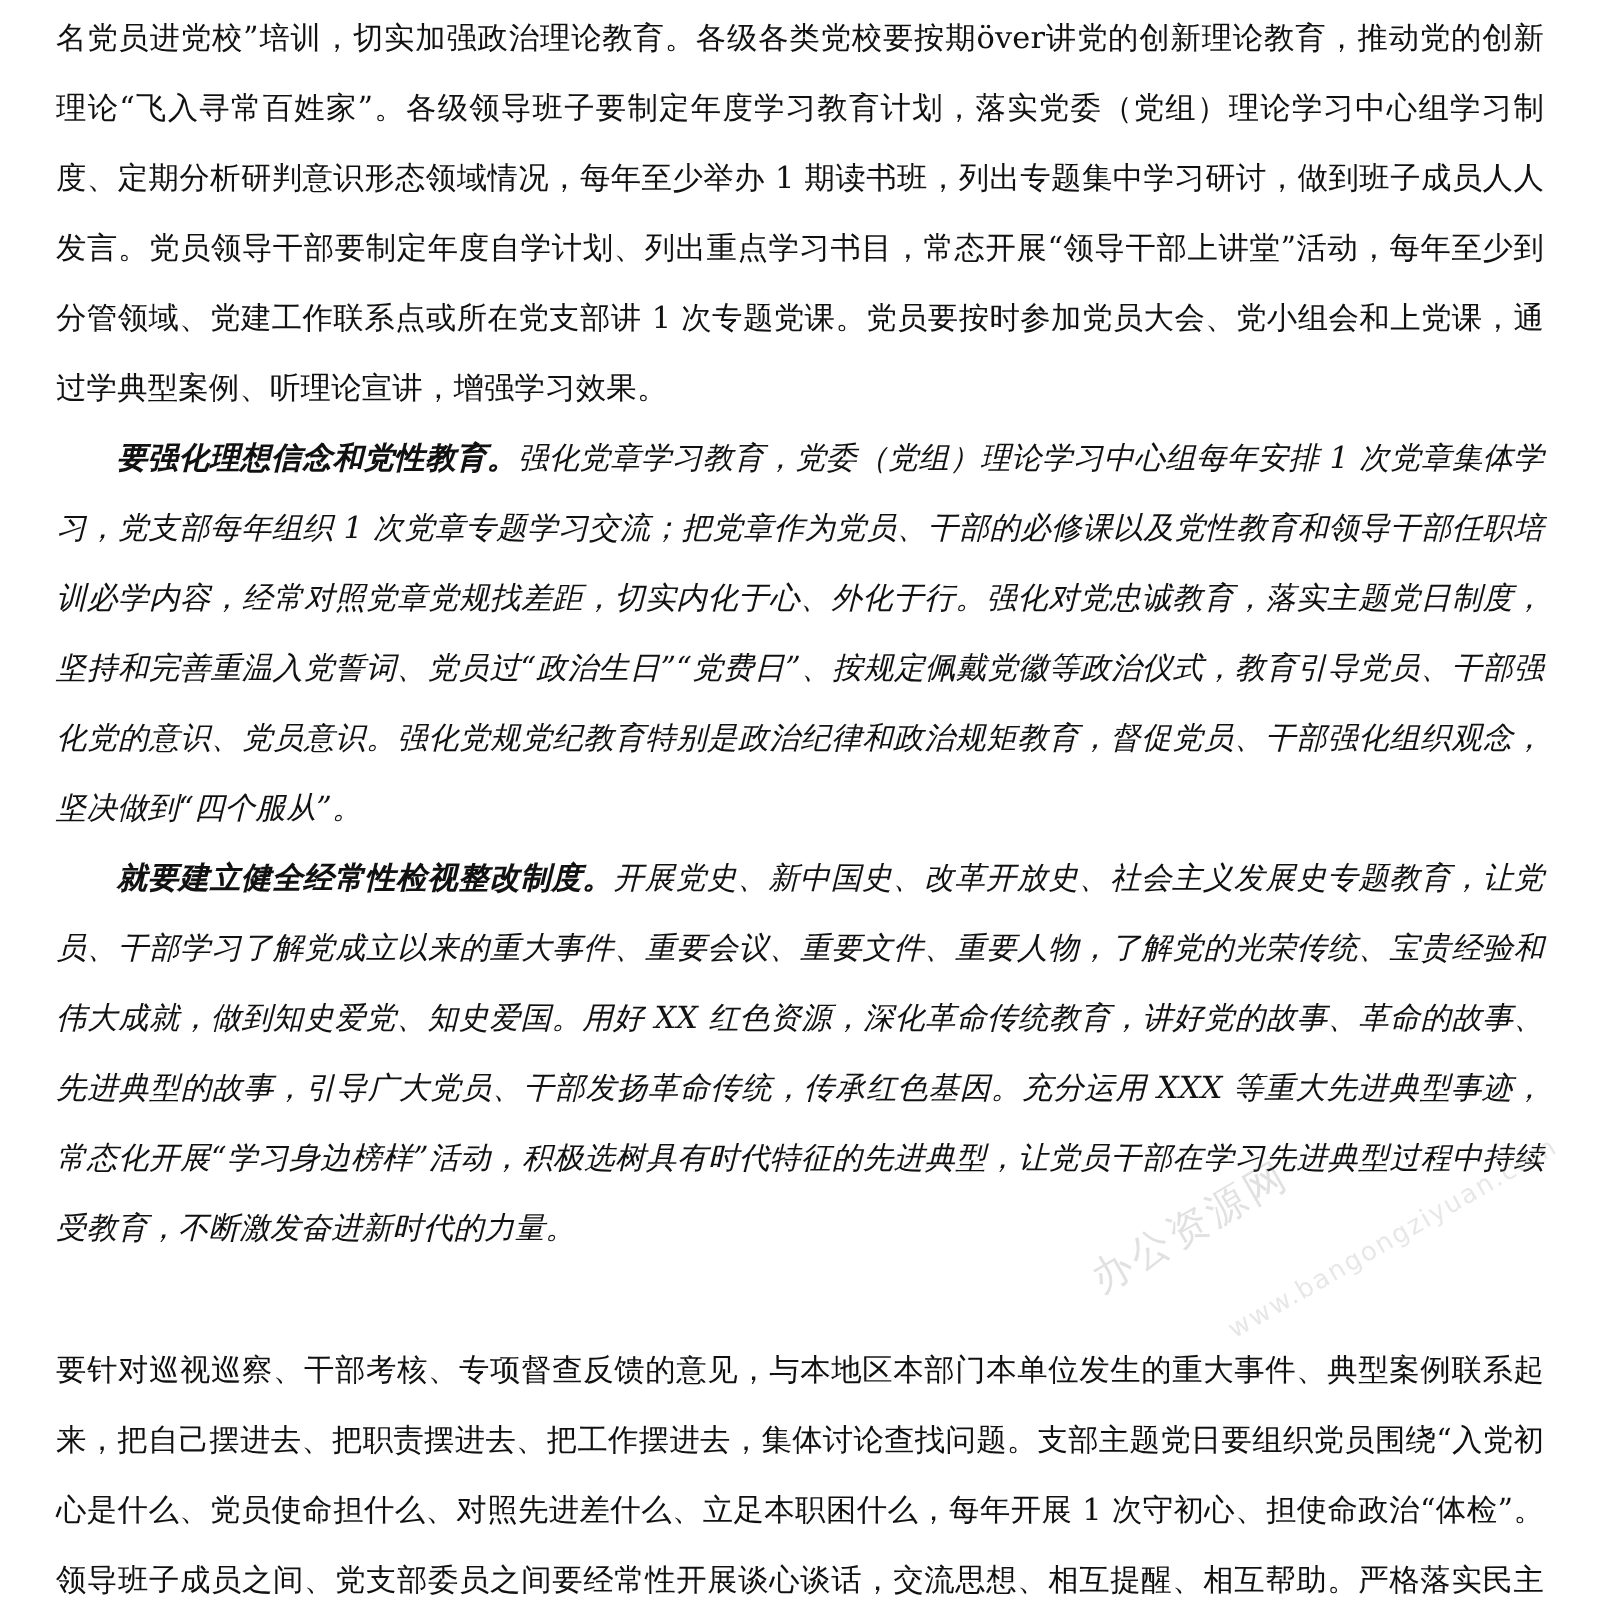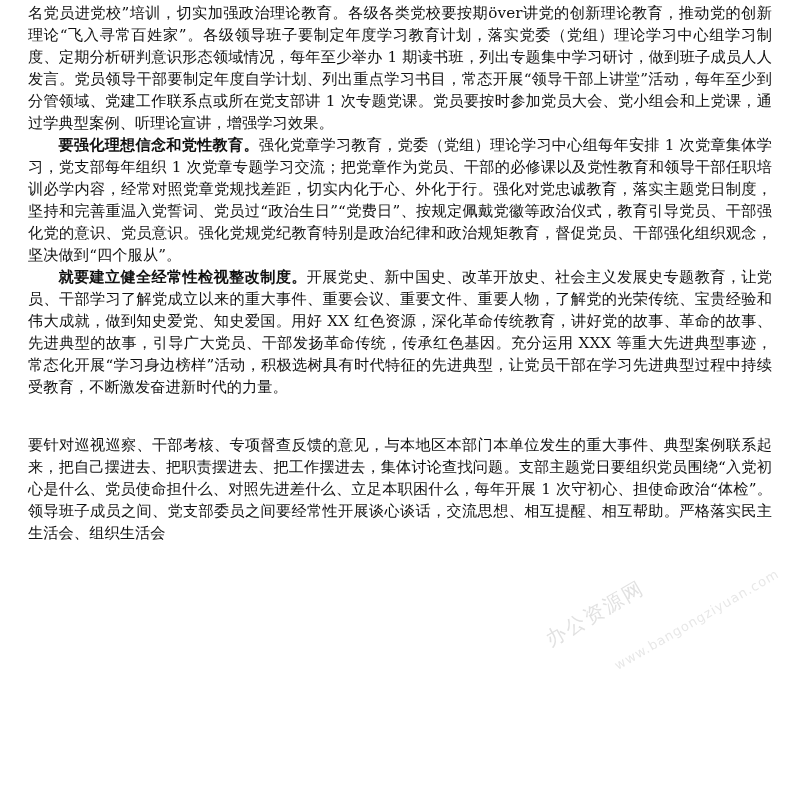--- a/index.html
+++ b/index.html
@@ -21,28 +21,29 @@
     height: 800px;
     box-sizing: border-box;
     padding: 0 28px;
   }
   .doc-block {
     position: relative;
   }
   p {
     margin: 0;
     font-size: 15.2px;
-    line-height: 22px;
+    line-height: 35px;
     text-align: justify;
     text-justify: inter-ideograph;
     letter-spacing: 0.1px;
     color: #111111;
   }
   p.indent {
     text-indent: 2em;
+    font-style: italic;
   }
   .bold {
     font-weight: bold;
   }
   .section-a {
     padding-top: 2px;
   }
   .gap {
     height: 36px;
   }

